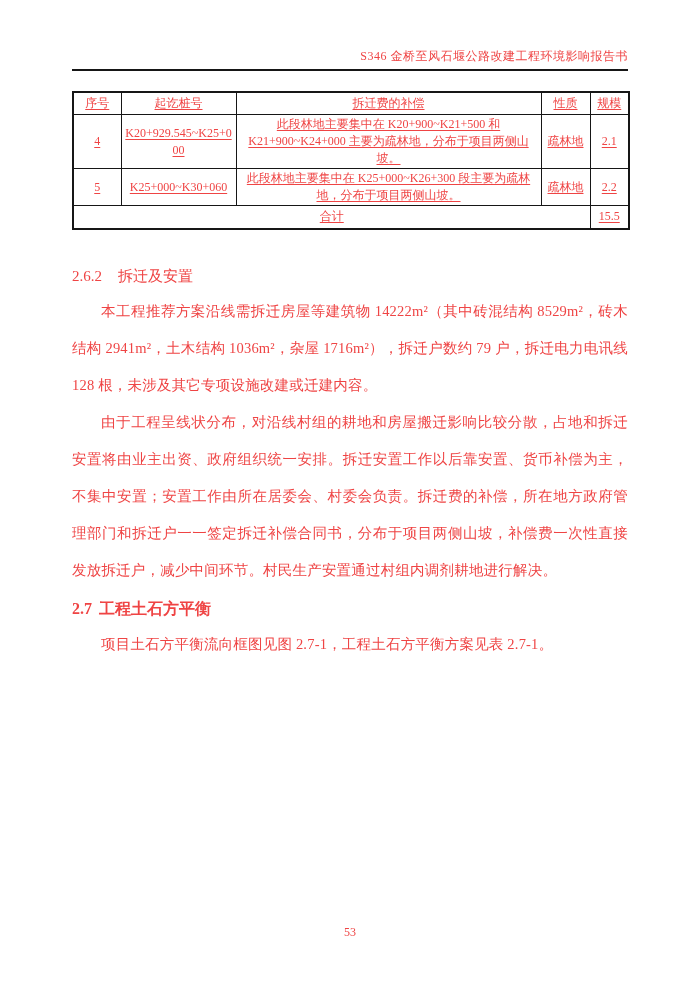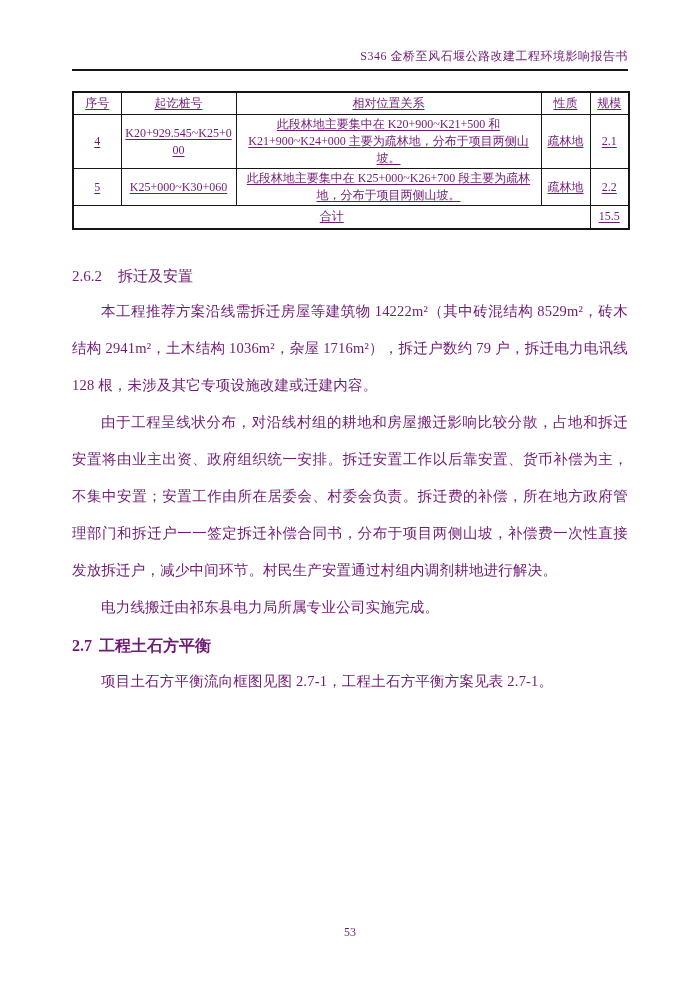--- a/index.html
+++ b/index.html
@@ -2,21 +2,21 @@
 <html><head>
 <meta charset="utf-8">
 <style>
   html, body { margin: 0; padding: 0; background: #e8e8e8; }
   .page {
     position: relative;
     width: 700px;
     height: 990px;
     margin: 0 auto;
     background: #ffffff;
-    color: #701a75;
+    color: #ef4444;
     font-family: "Liberation Serif", "DejaVu Serif", serif;
     overflow: hidden;
     box-sizing: border-box;
   }
   
   .header {
     margin: 0 72px;
     padding-top: 49px;
     border-bottom: 2px solid #161616;
   }
@@ -94,54 +94,53 @@
       <col style="width:48px">
       <col style="width:115px">
       <col style="width:305px">
       <col style="width:49px">
       <col style="width:39px">
     </colgroup>
     <tbody>
       <tr class="hdr">
         <th>序号</th>
         <th>起讫桩号</th>
-        <th>相对位置关系</th>
+        <th>拆迁费的补偿</th>
         <th>性质</th>
         <th>规模</th>
       </tr>
       <tr class="data">
         <td>4</td>
         <td class="break-all">K20+929.545~K25+000</td>
         <td>此段林地主要集中在 K20+900~K21+500 和 K21+900~K24+000 主要为疏林地，分布于项目两侧山坡。</td>
         <td>疏林地</td>
         <td>2.1</td>
       </tr>
       <tr class="data">
         <td>5</td>
         <td class="break-all">K25+000~K30+060</td>
-        <td>此段林地主要集中在 K25+000~K26+700 段主要为疏林地，分布于项目两侧山坡。</td>
+        <td>此段林地主要集中在 K25+000~K26+300 段主要为疏林地，分布于项目两侧山坡。</td>
         <td>疏林地</td>
         <td>2.2</td>
       </tr>
       <tr class="total">
         <td colspan="4">合计</td>
         <td>15.5</td>
       </tr>
     </tbody>
   </table>
 
   <div class="content">
 
     <div class="sec-heading">
       <span class="sec-num">2.6.2</span><span>拆迁及安置</span>
     </div>
 
     <p class="para">本工程推荐方案沿线需拆迁房屋等建筑物 14222m²（其中砖混结构 8529m²，砖木结构 2941m²，土木结构 1036m²，杂屋 1716m²），拆迁户数约 79 户，拆迁电力电讯线 128 根，未涉及其它专项设施改建或迁建内容。</p>
     <p class="para">由于工程呈线状分布，对沿线村组的耕地和房屋搬迁影响比较分散，占地和拆迁安置将由业主出资、政府组织统一安排。拆迁安置工作以后靠安置、货币补偿为主，不集中安置；安置工作由所在居委会、村委会负责。拆迁费的补偿，所在地方政府管理部门和拆迁户一一签定拆迁补偿合同书，分布于项目两侧山坡，补偿费一次性直接发放拆迁户，减少中间环节。村民生产安置通过村组内调剂耕地进行解决。</p>
-    <p class="para">电力线搬迁由祁东县电力局所属专业公司实施完成。</p>
 
     <div class="sec-heading bold">
       <span class="sec-num">2.7</span><span>工程土石方平衡</span>
     </div>
 
     <p class="para">项目土石方平衡流向框图见图 2.7-1，工程土石方平衡方案见表 2.7-1。</p>
 
   </div>
 
   <div class="page-number">53</div>

